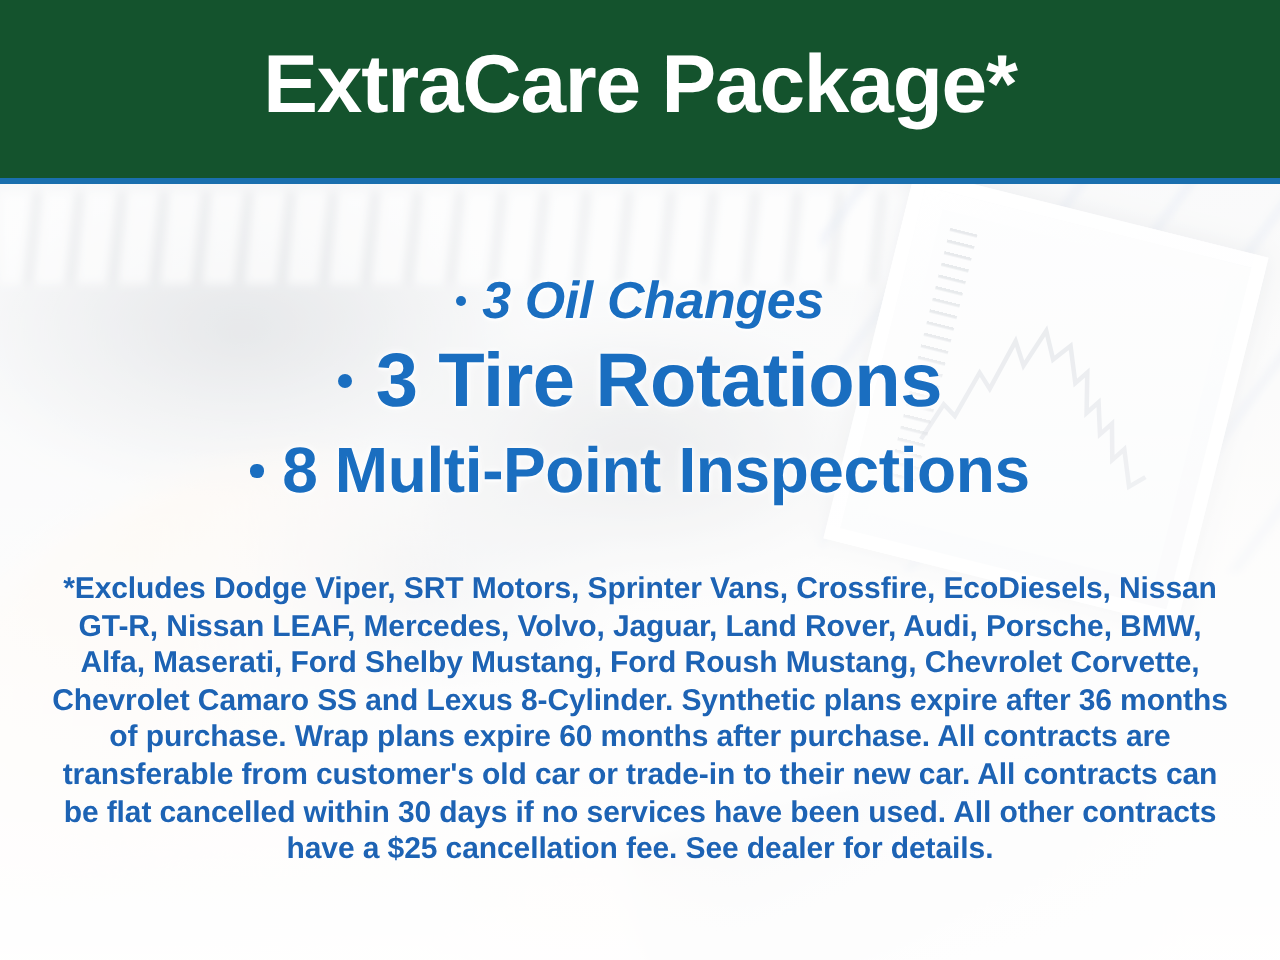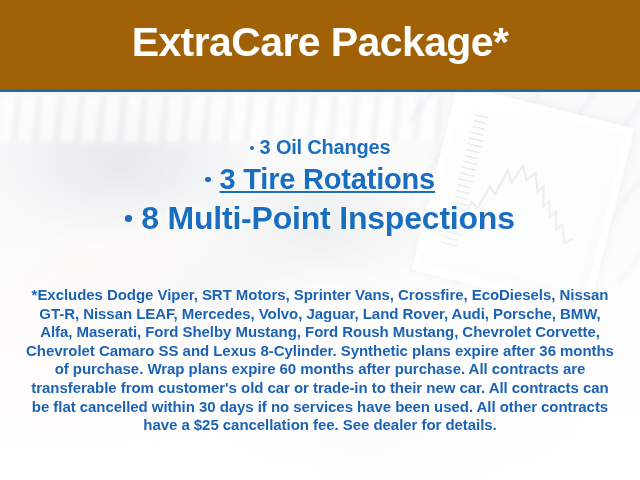--- a/index.html
+++ b/index.html
@@ -184,21 +184,21 @@
     background: rgba(255,255,255,0.30);
   }
 
   
   .header-band {
     position: absolute;
     left: 0;
     top: 0;
     width: 640px;
     height: 92px;
-    background: #a16207;
+    background: #14532d;
     border-bottom: 3px solid #1a6fae;
     box-sizing: border-box;
     display: flex;
     align-items: center;
     justify-content: center;
   }
   .header-title {
     color: #ffffff;
     font-size: 41px;
     font-weight: bold;
@@ -231,22 +231,22 @@
     display: inline-block;
     vertical-align: middle;
     width: 0.20em;
     height: 0.20em;
     border-radius: 50%;
     background: #1a6ec0;
     margin-right: 0.30em;
     position: relative;
     top: -0.06em;
   }
-  .bullet-line.s1 { font-size: 20px; }
-  .bullet-line.s2 { font-size: 29px; margin-top: 4px; text-decoration: underline; }
+  .bullet-line.s1 { font-size: 26px; font-style: italic; }
+  .bullet-line.s2 { font-size: 38px; margin-top: 4px; }
   .bullet-line.s3 { font-size: 32px; margin-top: 4px; }
 
   
   .fineprint {
     position: absolute;
     left: 26px;
     top: 286px;
     width: 588px;
     text-align: center;
     color: #1d63b4;

